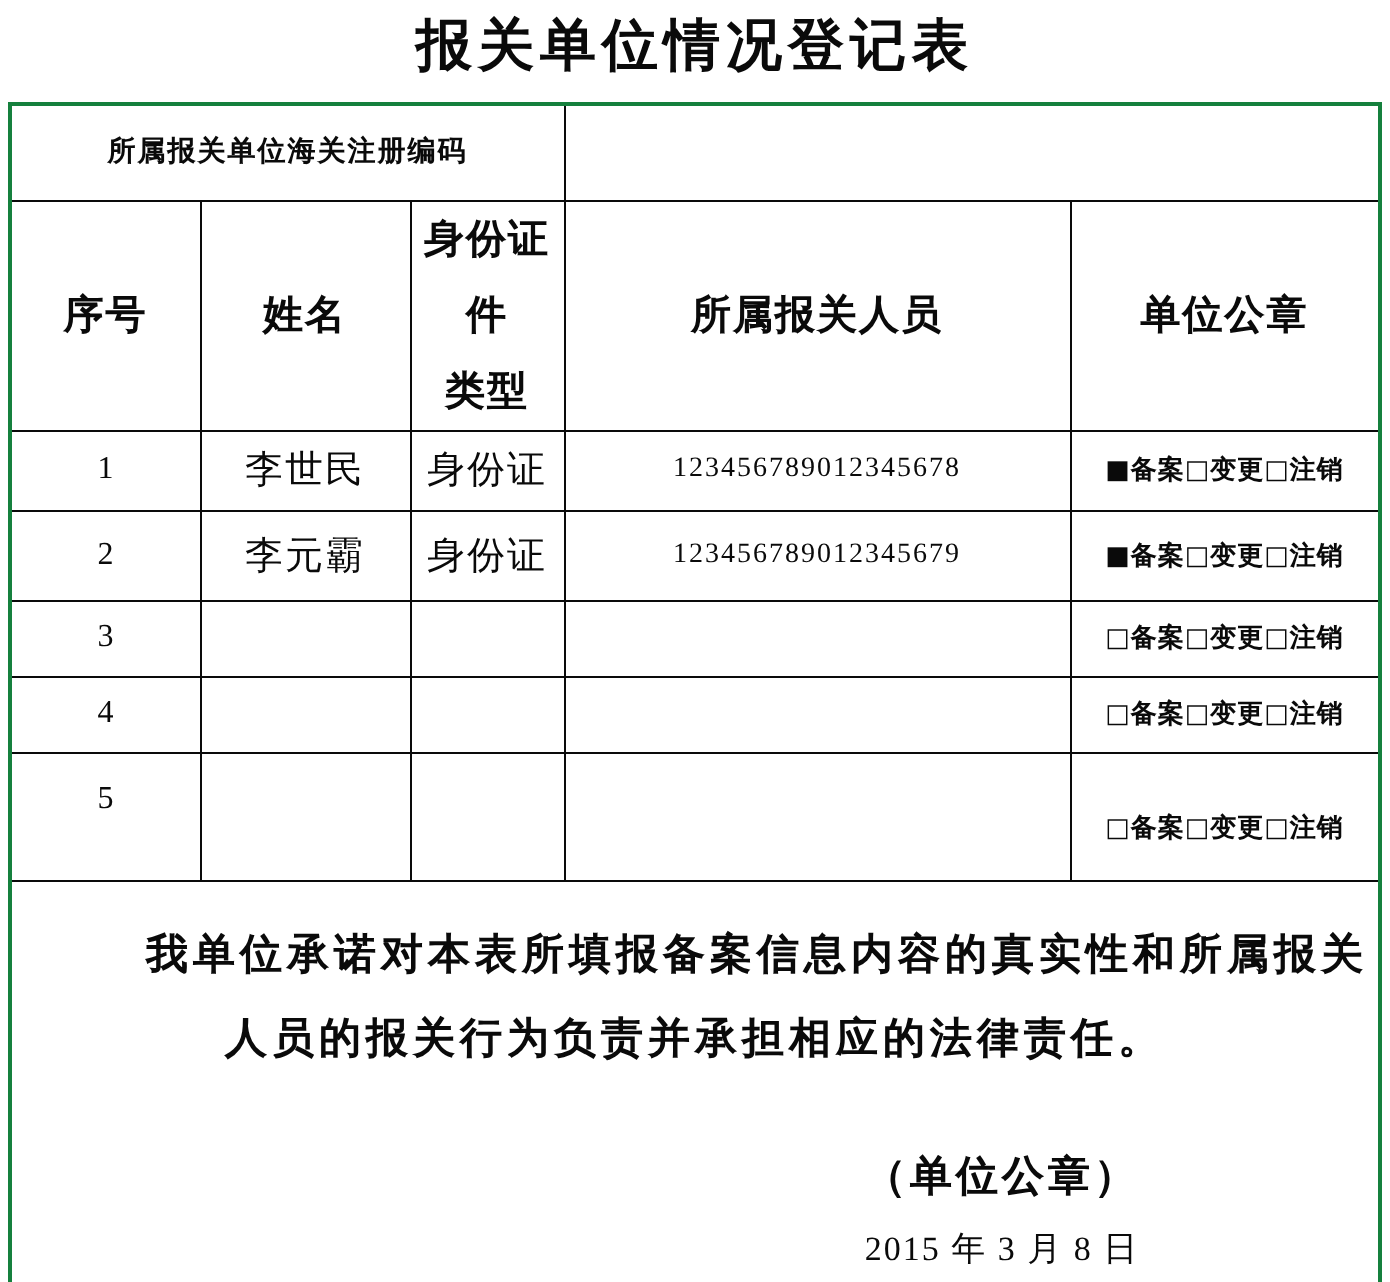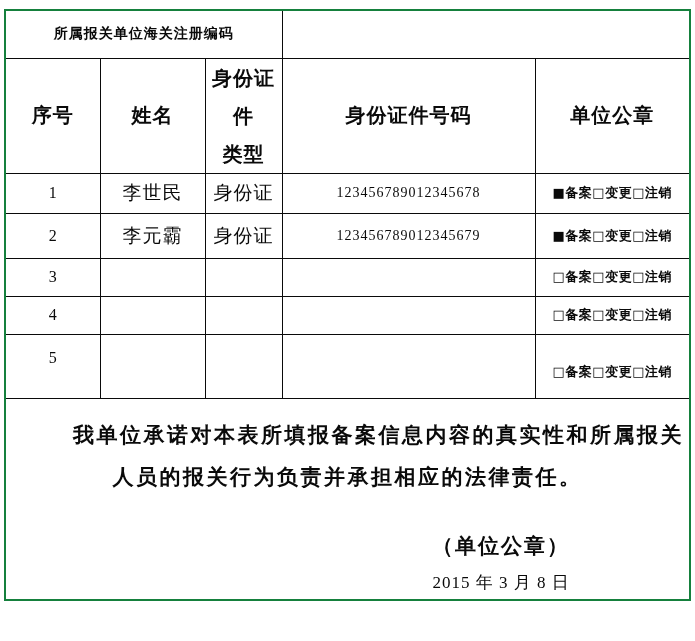--- a/index.html
+++ b/index.html
@@ -131,20 +131,21 @@
     font-size: 17px;
     letter-spacing: 1px;
     line-height: 26px;
   }
 </style>
 </head>
 <body>
 
 <div class="page">
 
+  <h1 class="doc-title">报关单位情况登记表</h1>
 
   <table class="reg-table">
     <colgroup>
       <col class="c1">
         <col class="c2">
         <col class="c3">
         <col class="c4">
         <col class="c5">
     </colgroup>
 
@@ -154,21 +155,21 @@
       <td colspan="2" class="regcode-value"></td>
     </tr>
 
     <tr class="row-header">
       <th>序号</th>
       <th>姓名</th>
       <th class="two-line">
         <div>身份证件</div>
         <div>类型</div>
       </th>
-      <th>身份证件号码</th>
+      <th>所属报关人员</th>
       <th>单位公章</th>
     </tr>
 
     <tr class="row-d1">
       <td class="cell-seq">1</td>
       <td class="cell-name">李世民</td>
       <td class="cell-idtype">身份证</td>
       <td class="cell-idnum">123456789012345678</td>
       <td class="cell-biz">■备案□变更□注销</td>
     </tr>

